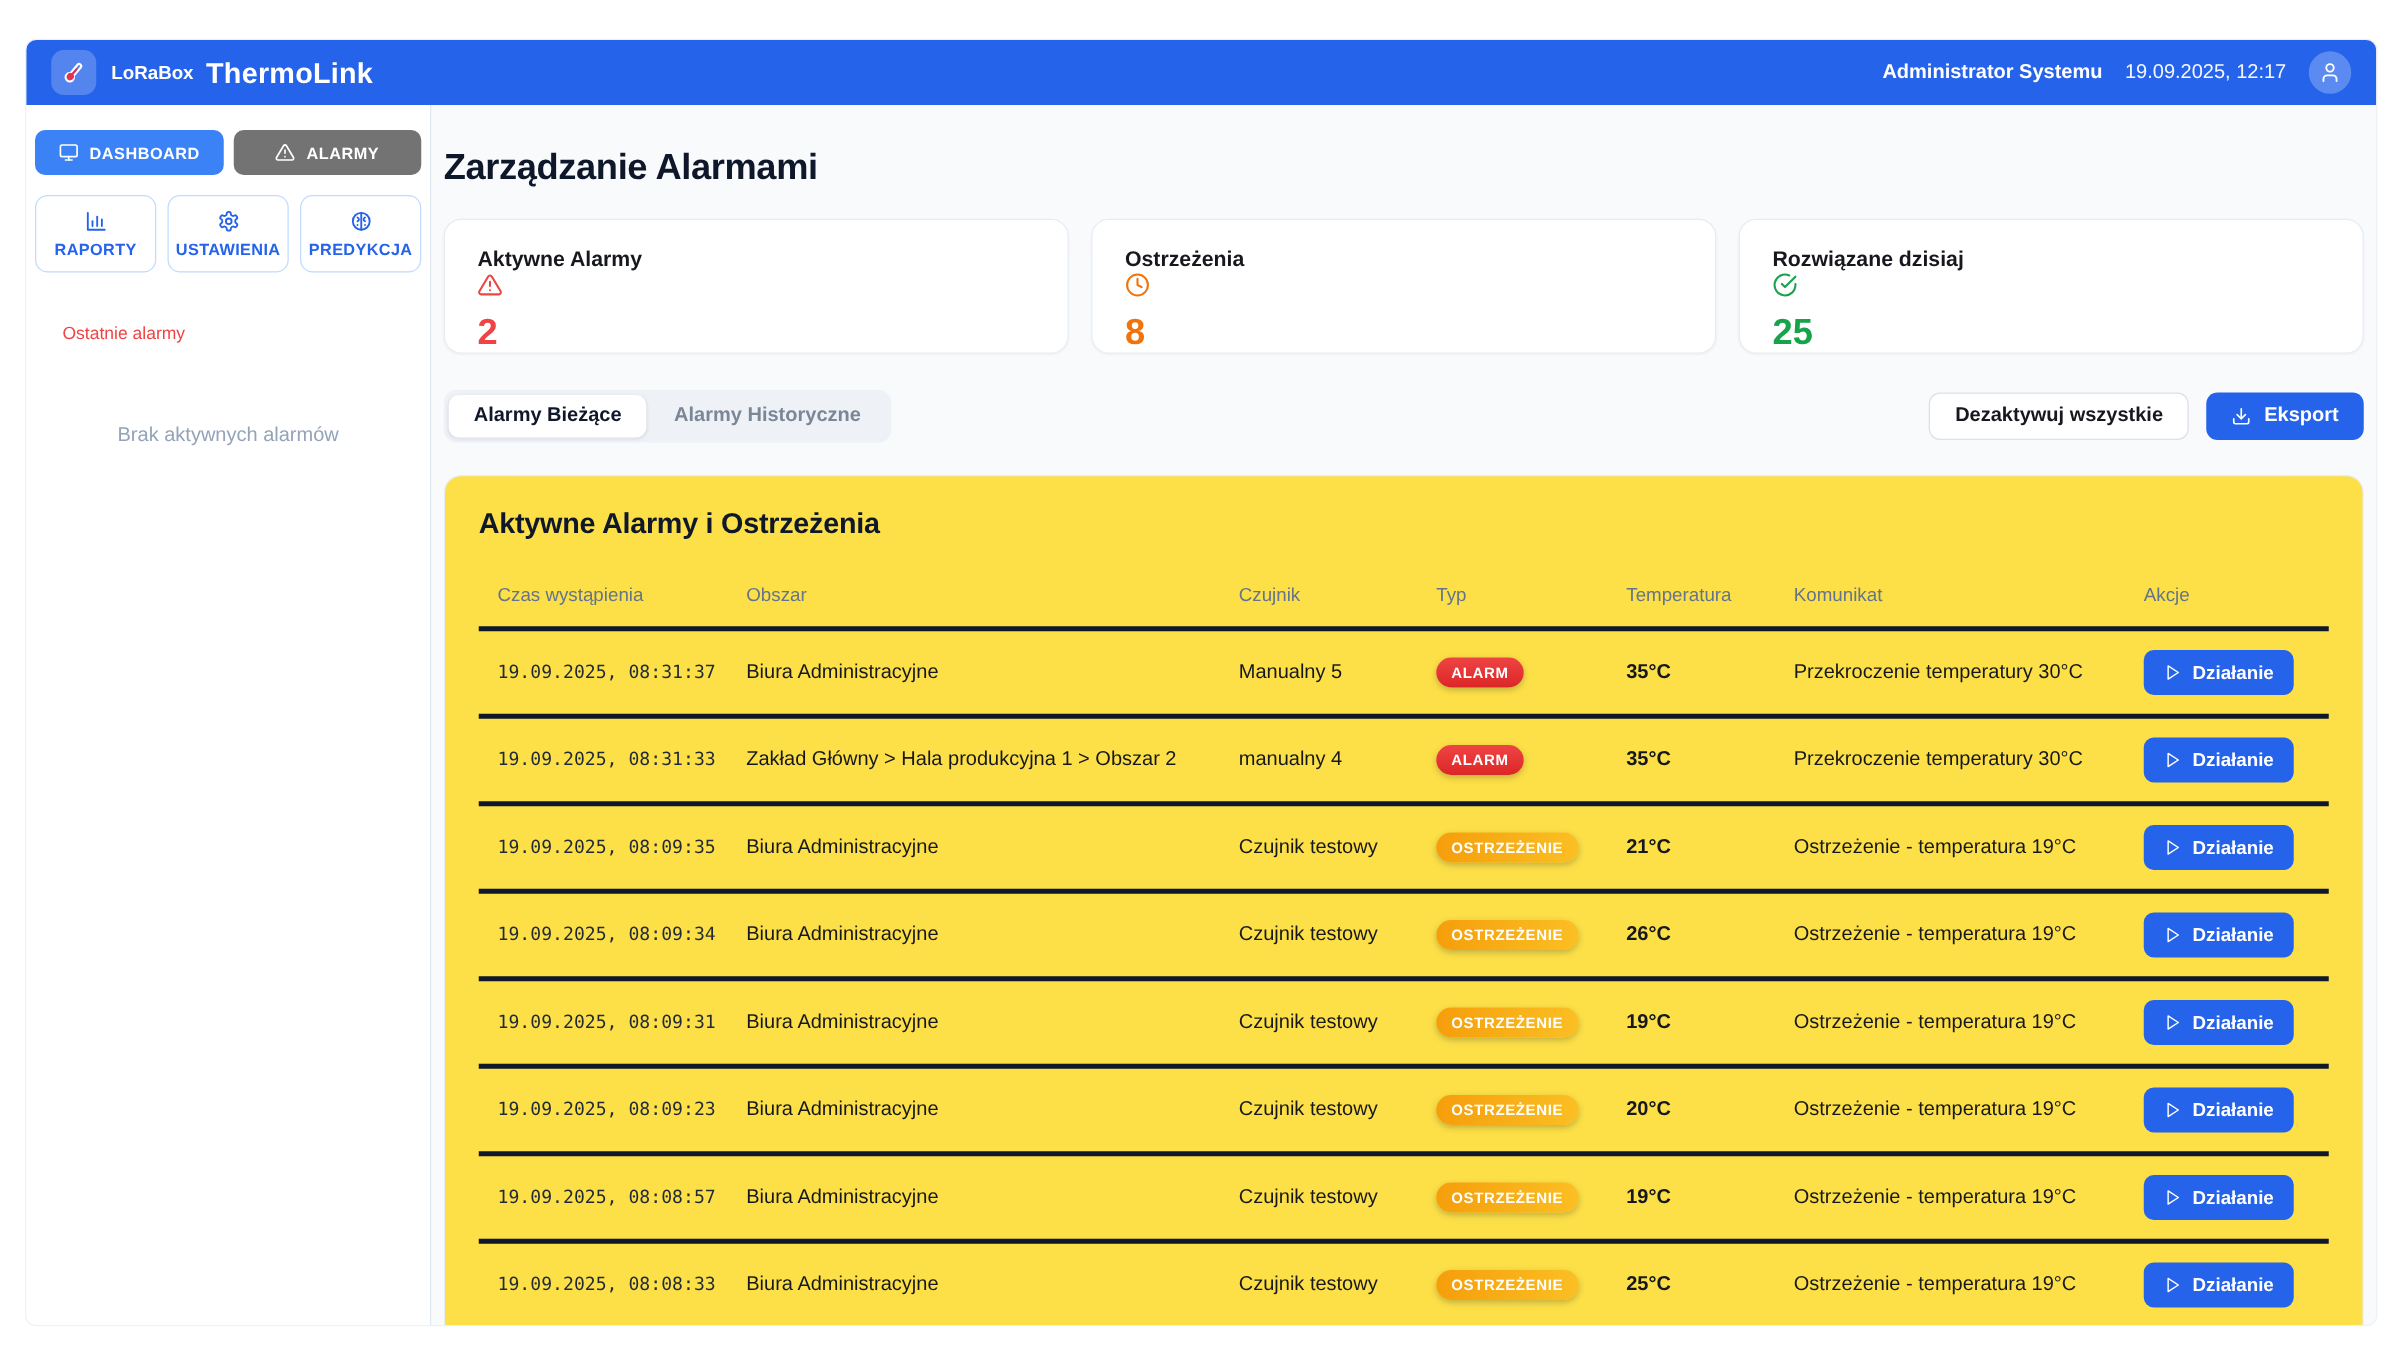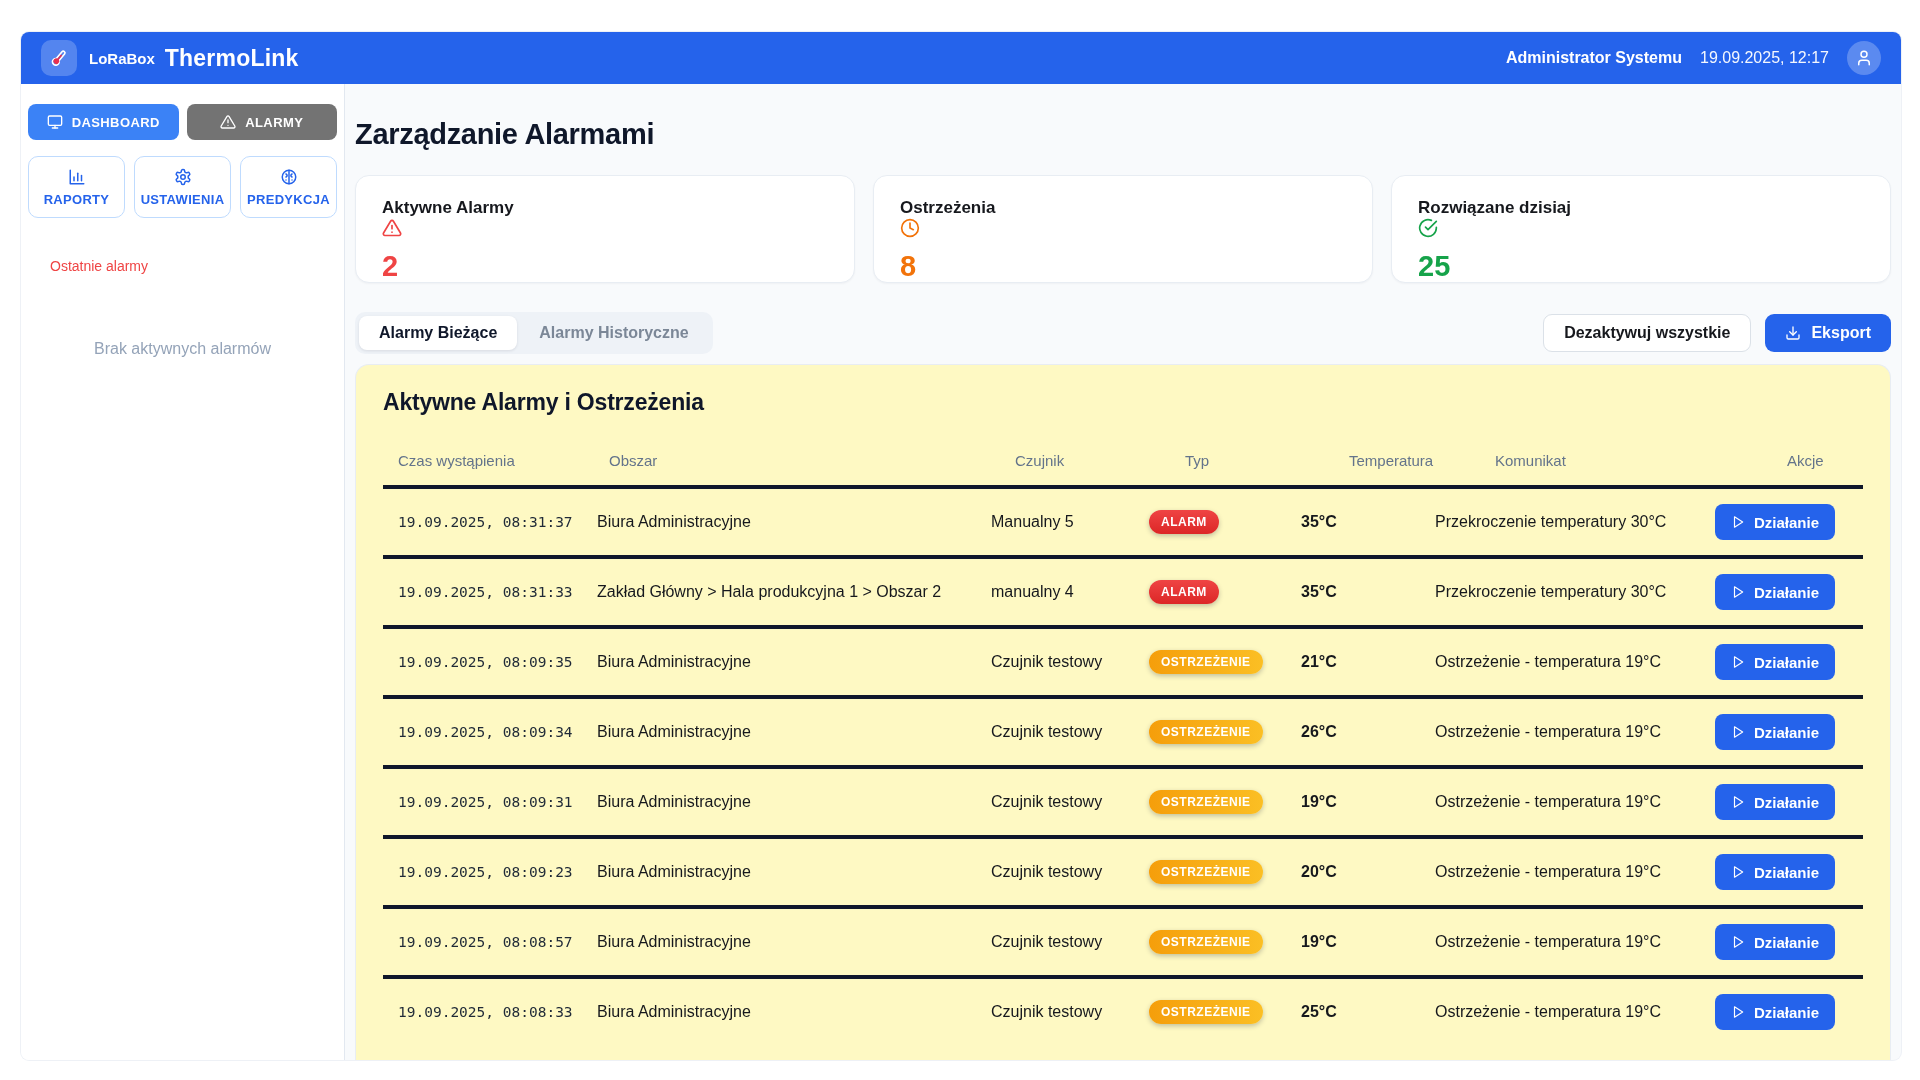--- a/index.html
+++ b/index.html
@@ -91,31 +91,31 @@
     font-family: inherit; font-size: 16px; font-weight: 600; color: #16181d; cursor: pointer;
   }
   .btn-primary {
     height: 38px; padding: 0 20px; background: #2563eb; border: none; border-radius: 9px;
     font-family: inherit; font-size: 16px; font-weight: 600; color: #fff; cursor: pointer;
     display: flex; align-items: center; gap: 10px;
   }
 
   
   .table-card {
-    margin-top: 10px; background: #fef9c3; border: 1px solid #e8edf3;
+    margin-top: 26px; background: #fde047; border: 1px solid #e8edf3;
     border-radius: 14px 14px 0 0; border-bottom: none; padding: 24px 27px 0 27px;
     flex: 1; min-height: 0; overflow: hidden;
   }
   .table-title { font-size: 23px; font-weight: 700; color: #0f172a; letter-spacing: -.2px; }
   .grid-row {
     display: grid;
     grid-template-columns: 212px 394px 158px 152px 134px 280px 1fr;
     align-items: center;
   }
-  .thead { margin-top: 26px; padding: 10px 0 16px 0; gap: 12px; }
+  .thead { margin-top: 26px; padding: 10px 0 16px 0; }
   .th { font-size: 15px; color: #64748b; padding-left: 2px; }
   .th:first-child { padding-left: 15px; }
   .tr { border-top: 4px solid #0f172a; height: 70px; }
   .td { font-size: 16px; color: #16181d; padding-left: 2px; }
   .td-time {
     font-family: "DejaVu Sans Mono", "Liberation Mono", monospace;
     font-size: 14.5px; color: #1f2937; padding-left: 15px;
   }
   .td-temp { font-weight: 700; }
   .badge {

